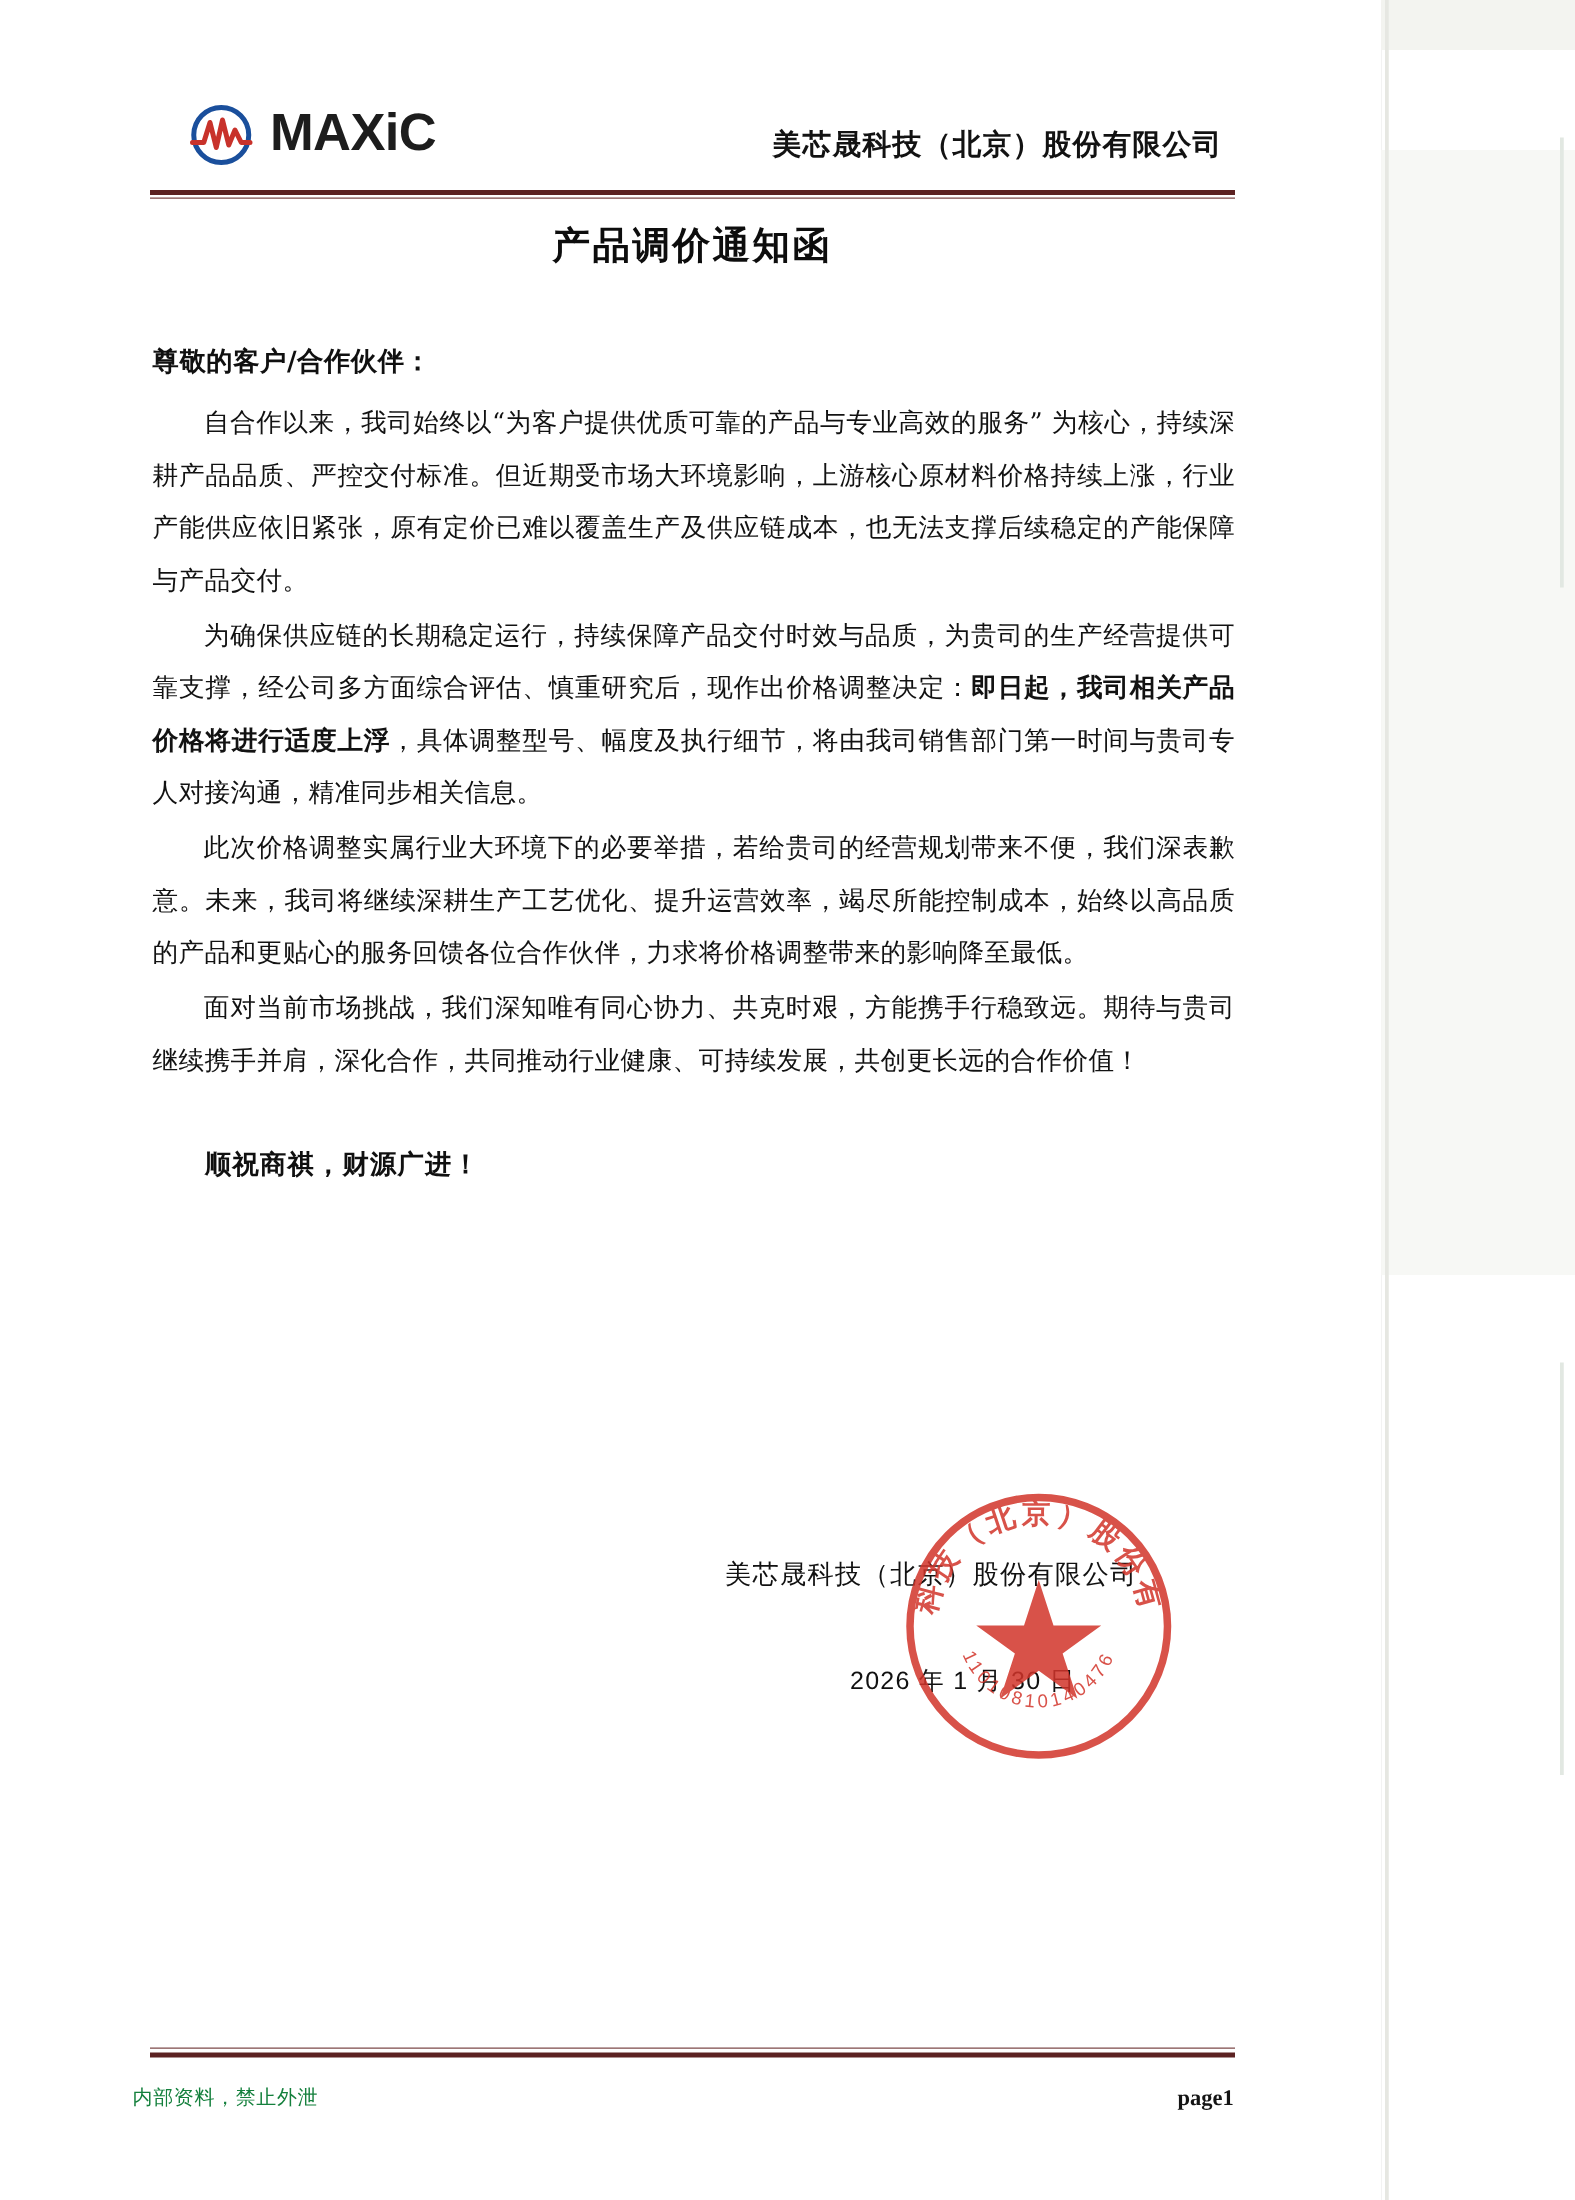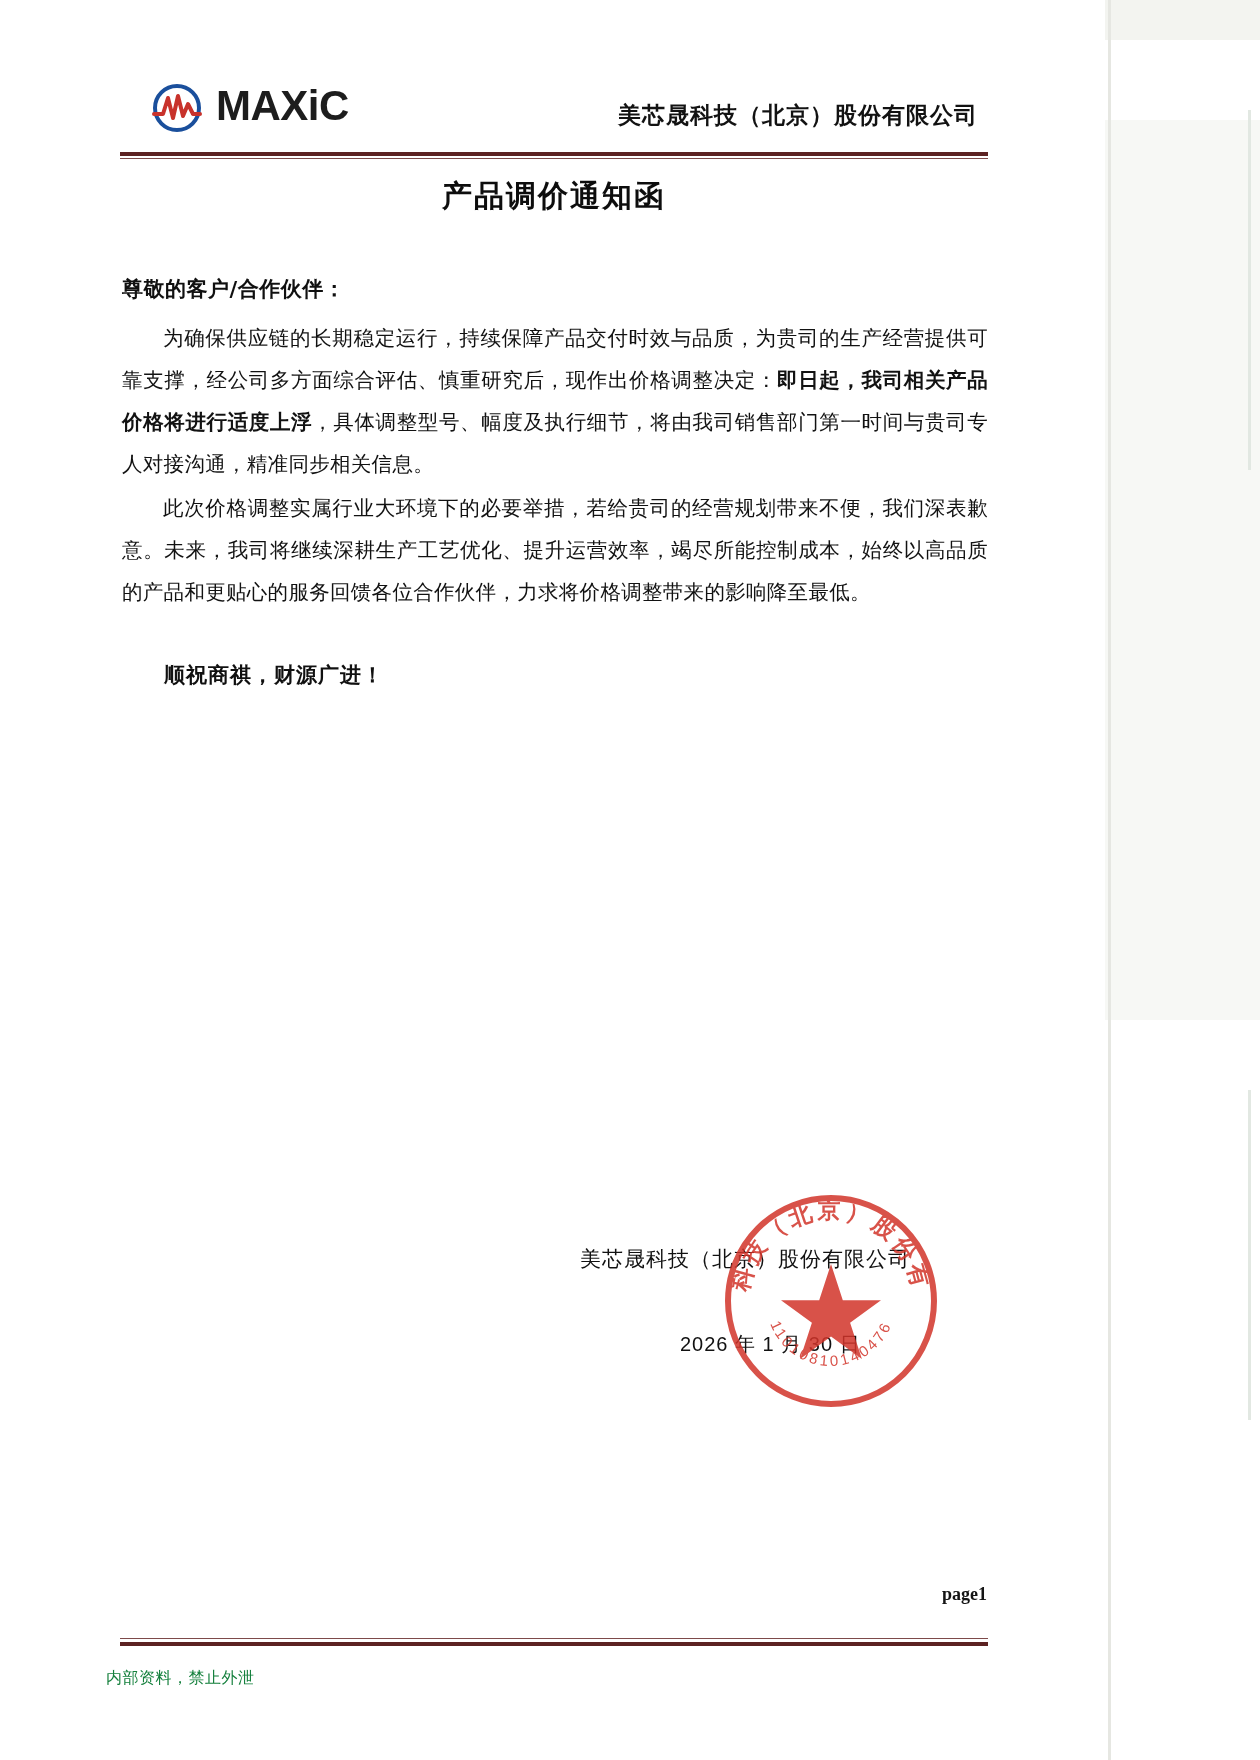--- a/index.html
+++ b/index.html
@@ -193,21 +193,21 @@
   .footer-left {
     position: absolute;
     left: 106px; top: 1668px;
     font-size: 16px;
     color: #15803d;
     letter-spacing: 0.5px;
     font-family: "DejaVu Serif", serif;
   }
   .footer-right {
     position: absolute;
-    right: 118px; top: 1584px;
+    right: 118px; top: 1668px;
     font-size: 18px;
     font-weight: bold;
     color: #141414;
     font-family: "Liberation Serif", serif;
   }
 </style>
 </head>
 <body>
 
 <div class="page">
@@ -225,24 +225,26 @@
     <div class="company-name">美芯晟科技（北京）股份有限公司</div>
   </div>
   <div class="rule-top"></div>
   <div class="rule-top-thin"></div>
 
   <div class="doc-title">产品调价通知函</div>
 
   <div class="body-wrap">
     <div class="salutation">尊敬的客户/合作伙伴：</div>
 
+    <p class="para">自合作以来，我司始终以“为客户提供优质可靠的产品与专业高效的服务” 为核心，持续深耕产品品质、严控交付标准。但近期受市场大环境影响，上游核心原材料价格持续上涨，行业产能供应依旧紧张，原有定价已难以覆盖生产及供应链成本，也无法支撑后续稳定的产能保障与产品交付。</p>
 
     <p class="para"><span>为确保供应链的长期稳定运行，持续保障产品交付时效与品质，为贵司的生产经营提供可靠支撑，经公司多方面综合评估、慎重研究后，现作出价格调整决定：</span><b>即日起，我司相关产品价格将进行适度上浮</b><span>，具体调整型号、幅度及执行细节，将由我司销售部门第一时间与贵司专人对接沟通，精准同步相关信息。</span></p>
 
     <p class="para">此次价格调整实属行业大环境下的必要举措，若给贵司的经营规划带来不便，我们深表歉意。未来，我司将继续深耕生产工艺优化、提升运营效率，竭尽所能控制成本，始终以高品质的产品和更贴心的服务回馈各位合作伙伴，力求将价格调整带来的影响降至最低。</p>
+    <p class="para">面对当前市场挑战，我们深知唯有同心协力、共克时艰，方能携手行稳致远。期待与贵司继续携手并肩，深化合作，共同推动行业健康、可持续发展，共创更长远的合作价值！</p>
 
     <div class="closing">顺祝商祺，财源广进！</div>
   </div>
 
   <div class="sign-block">
     <div class="sign-company">美芯晟科技（北京）股份有限公司</div>
     <div class="sign-date">2026 年 1 月 30 日</div>
   </div>
 
   <div class="stamp">

